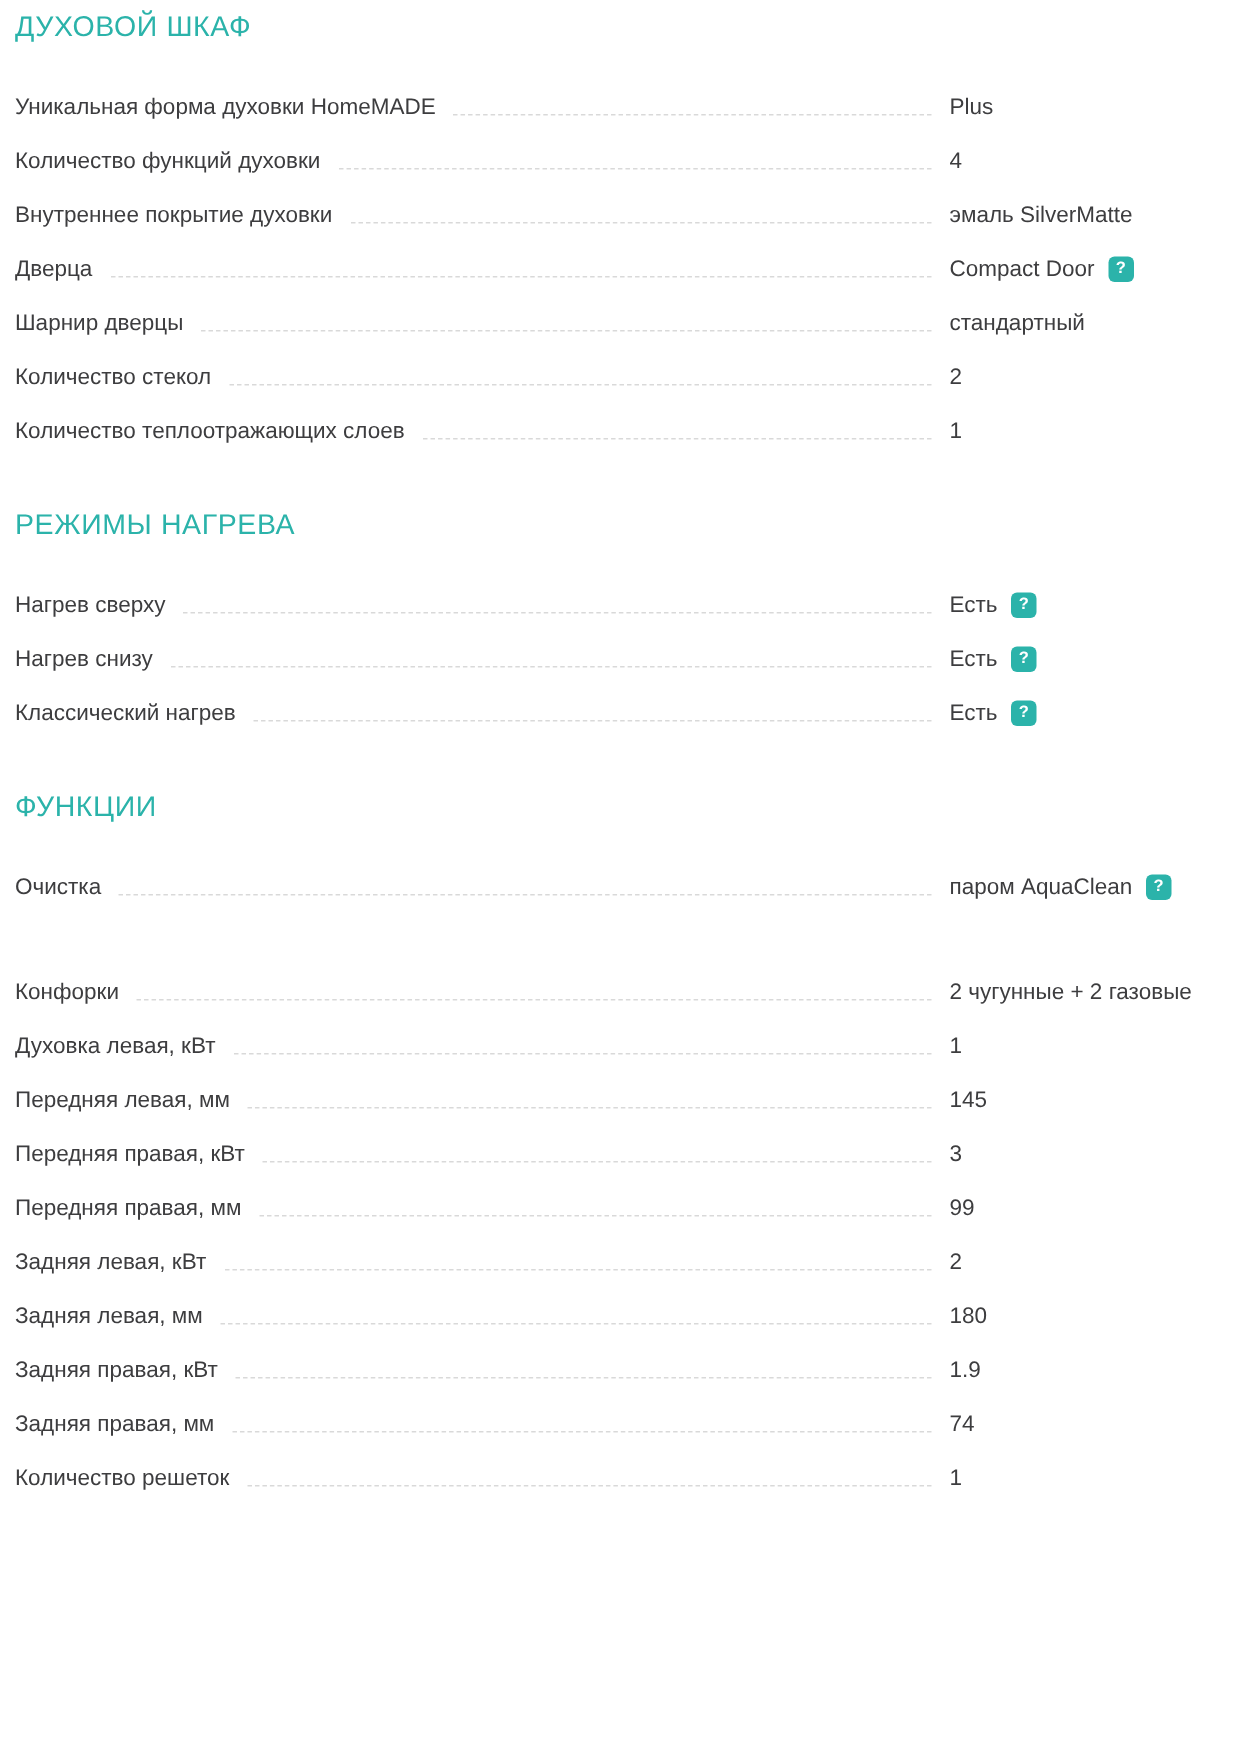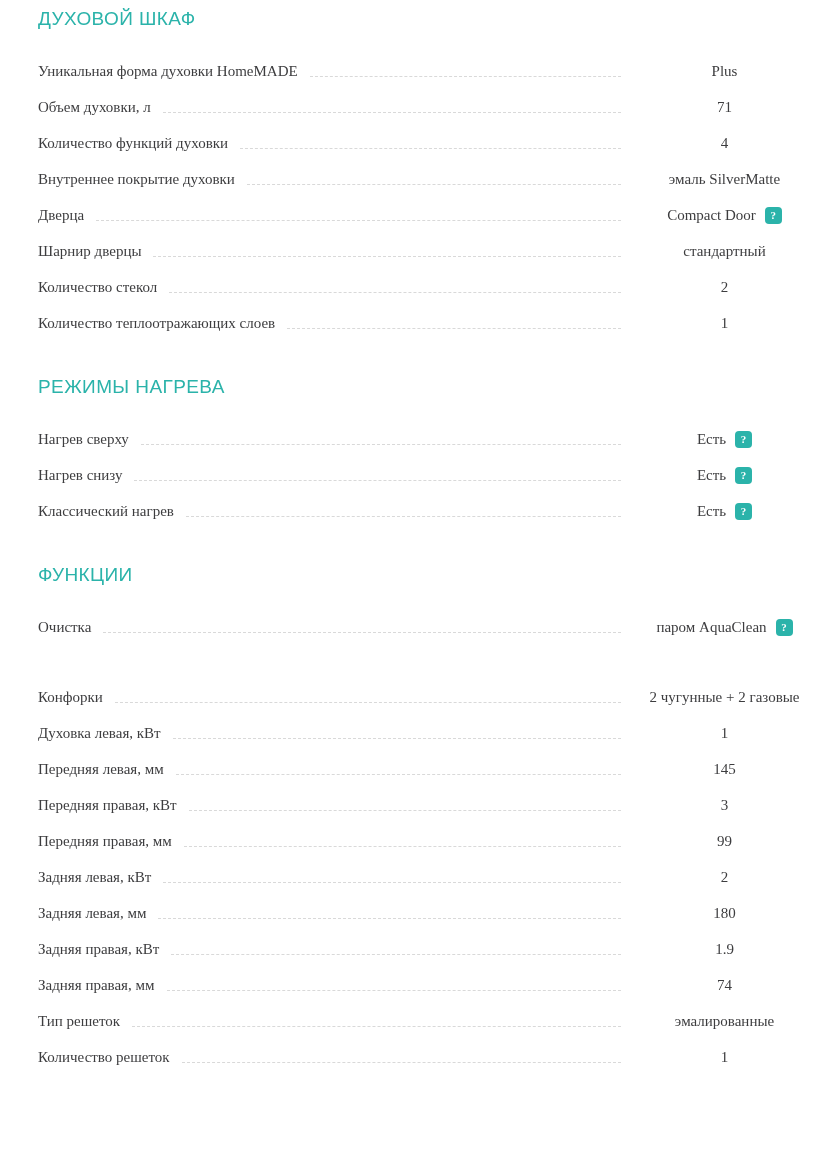--- a/index.html
+++ b/index.html
@@ -8,31 +8,31 @@
     --leader:#d9d9d9;
   }
   *{box-sizing:border-box;}
   html,body{margin:0;padding:0;background:#ffffff;}
   body{
     width:826px;
     min-height:1169px;
     font-family:"Liberation Sans", sans-serif;
     color:var(--text);
   }
-  main{padding:8px 10px 12px 10px;margin-left:28px;}
+  main{padding:8px 10px 12px 10px;}
   .spec-section + .spec-section{margin-top:34px;}
   .section-title{
     margin:0;
     font-size:19px;
     font-weight:400;
     letter-spacing:0.4px;
     color:var(--accent);
     line-height:1.2;
   }
-  .rows{margin-top:23px;font-family:Liberation Serif, serif;}
+  .rows{margin-top:23px;}
   .spec-row{
     display:flex;
     align-items:center;
     height:36px;
     font-size:15px;
   }
   .spec-label{
     flex:none;
     white-space:nowrap;
   }
@@ -41,21 +41,20 @@
     height:0;
     border-bottom:1px dashed var(--leader);
     margin:0 12px;
     transform:translateY(5px);
   }
   .value-cell{
     flex:none;
     width:183px;
     display:flex;
     align-items:center;
-    justify-content:center;
   }
   .spec-value{white-space:nowrap;}
   .q-badge{
     width:17px;
     height:17px;
     margin-left:9px;
     border-radius:4px;
     background:var(--accent);
     color:#ffffff;
     font-size:11px;
@@ -79,28 +78,20 @@
   <div class="spec-row">
     <span class="spec-label">Уникальная форма духовки HomeMADE</span>
     <span class="leader"></span>
     <span class="value-cell">
       <span class="spec-value">Plus</span>
 
     </span>
   </div>
 
 
-  <div class="spec-row">
-    <span class="spec-label">Объем духовки, л</span>
-    <span class="leader"></span>
-    <span class="value-cell">
-      <span class="spec-value">71</span>
-
-    </span>
-  </div>
 
   <div class="spec-row">
     <span class="spec-label">Количество функций духовки</span>
     <span class="leader"></span>
     <span class="value-cell">
       <span class="spec-value">4</span>
 
     </span>
   </div>
 
@@ -273,28 +264,20 @@
 
   <div class="spec-row">
     <span class="spec-label">Задняя правая, мм</span>
     <span class="leader"></span>
     <span class="value-cell">
       <span class="spec-value">74</span>
 
     </span>
   </div>
 
-  <div class="spec-row">
-    <span class="spec-label">Тип решеток</span>
-    <span class="leader"></span>
-    <span class="value-cell">
-      <span class="spec-value">эмалированные</span>
-
-    </span>
-  </div>
 
   <div class="spec-row">
     <span class="spec-label">Количество решеток</span>
     <span class="leader"></span>
     <span class="value-cell">
       <span class="spec-value">1</span>
 
     </span>
   </div>
 </div>

